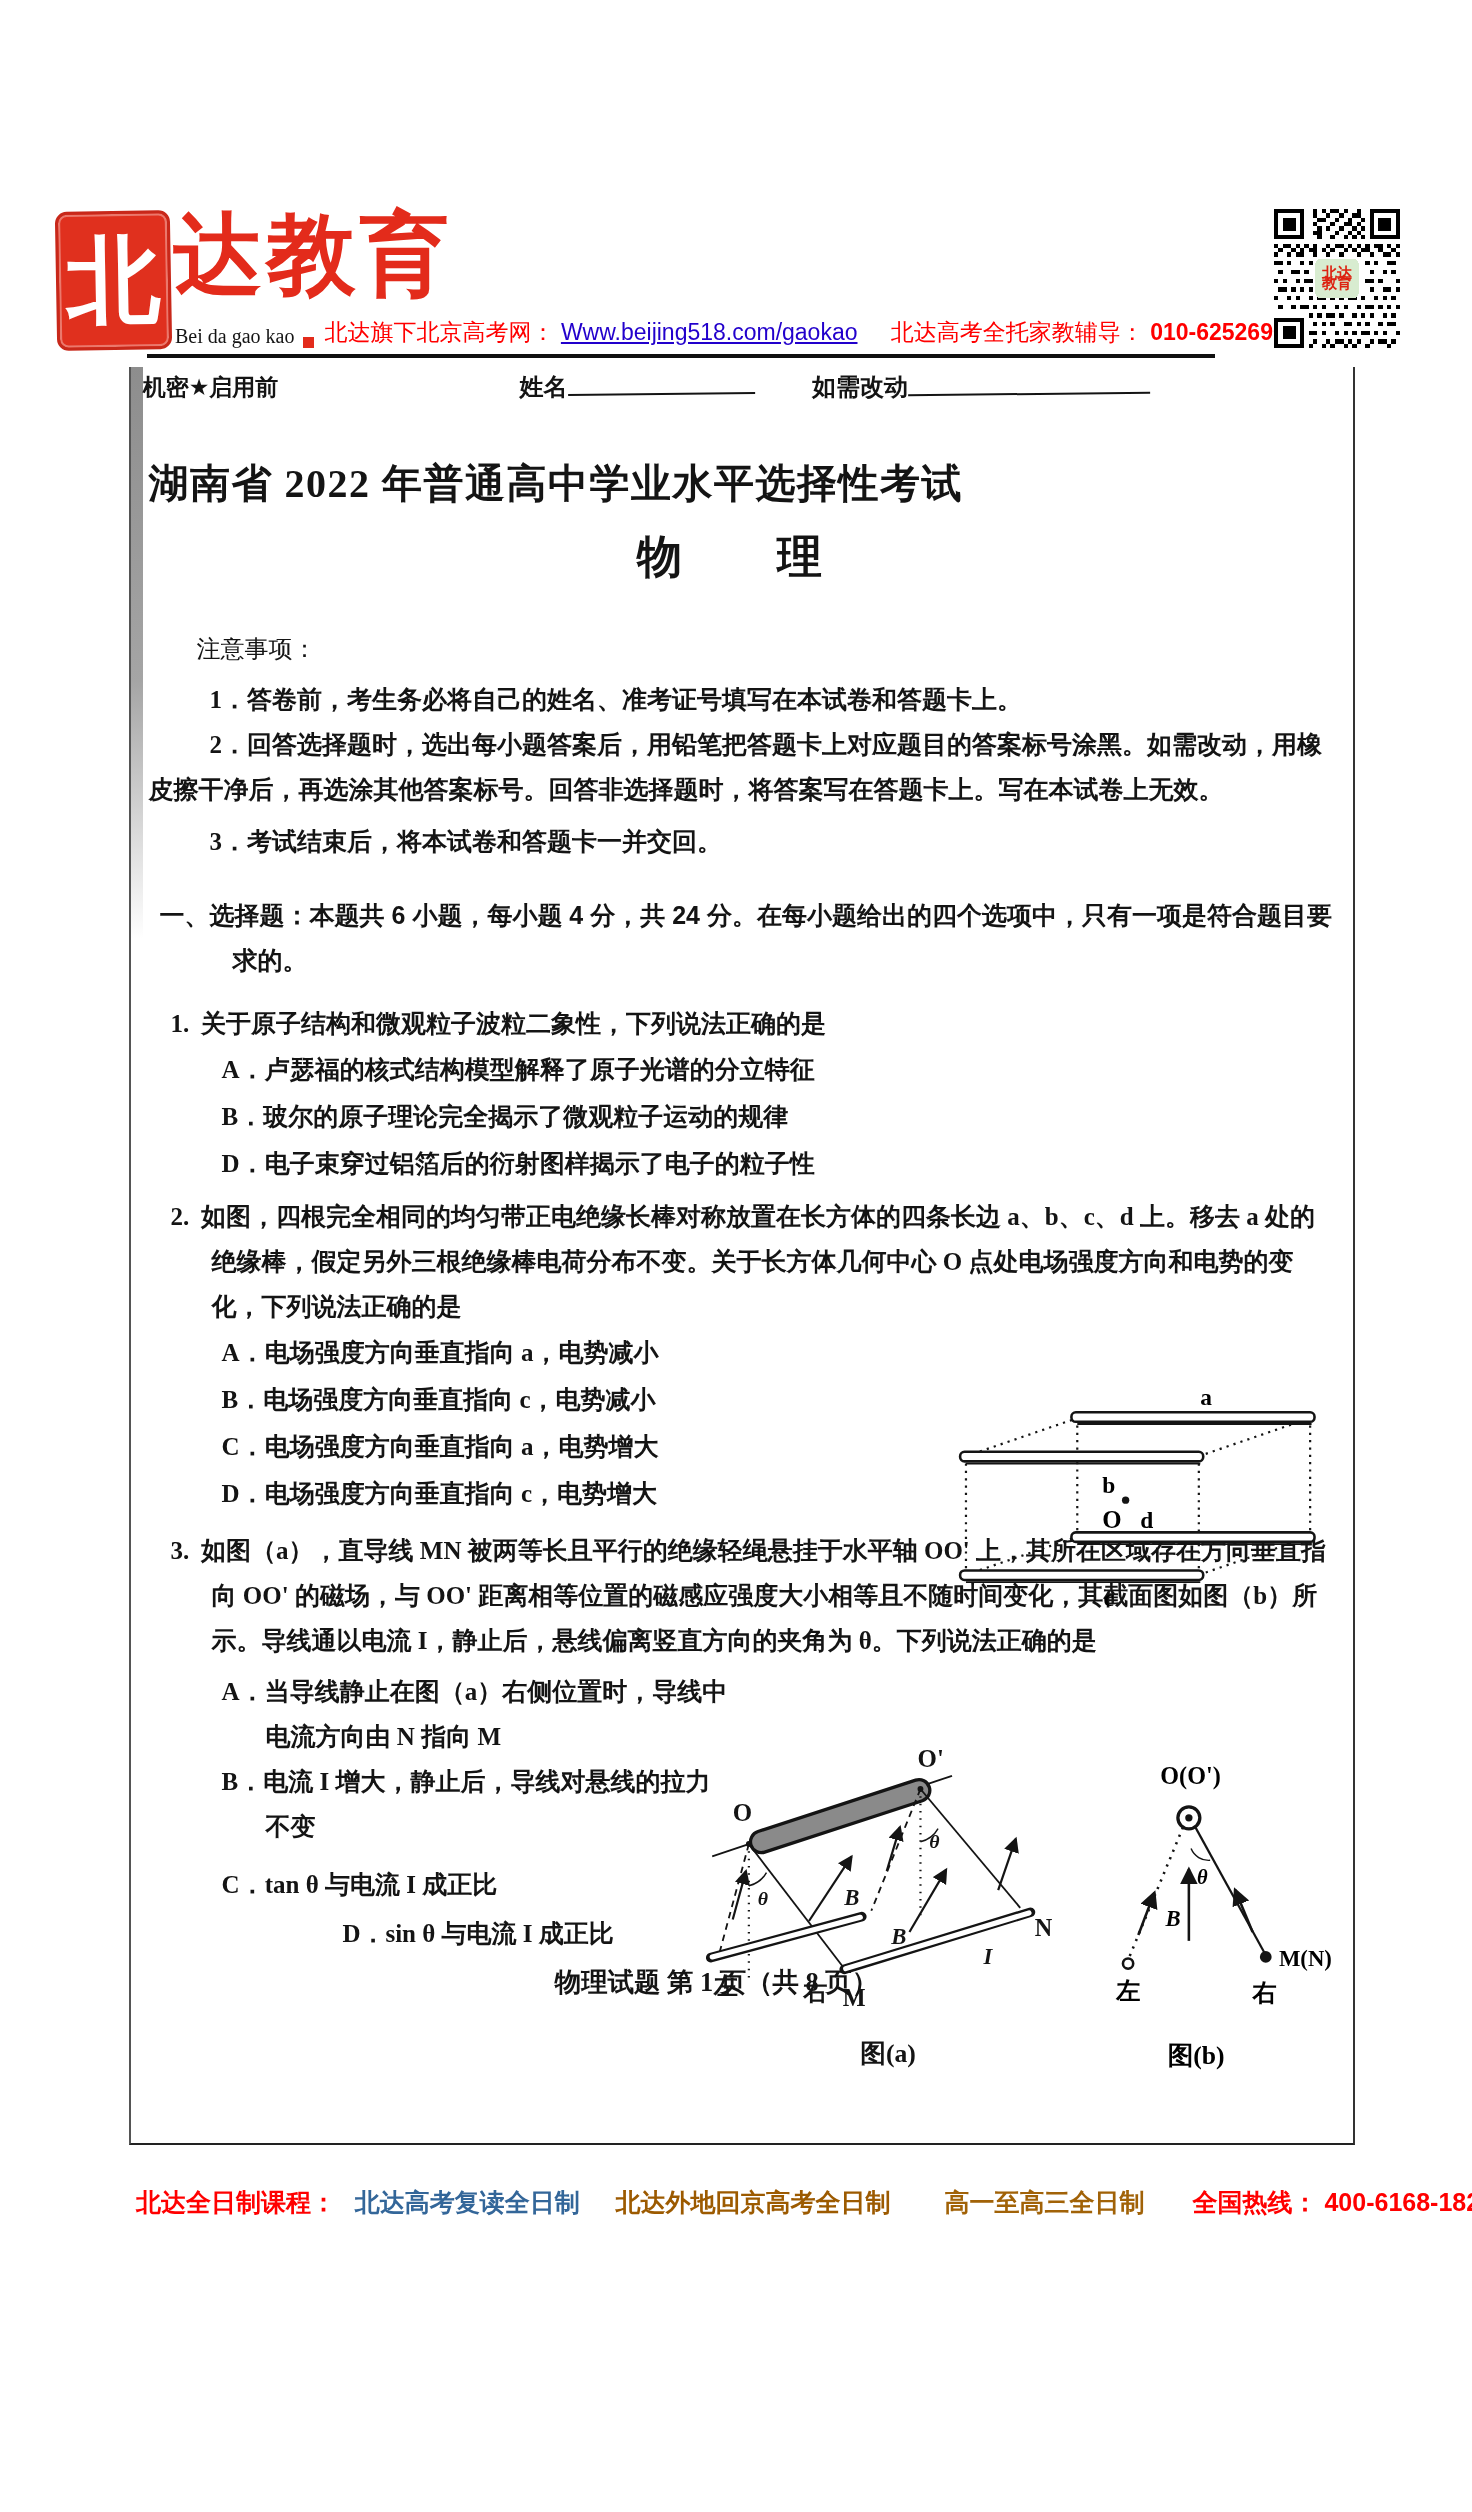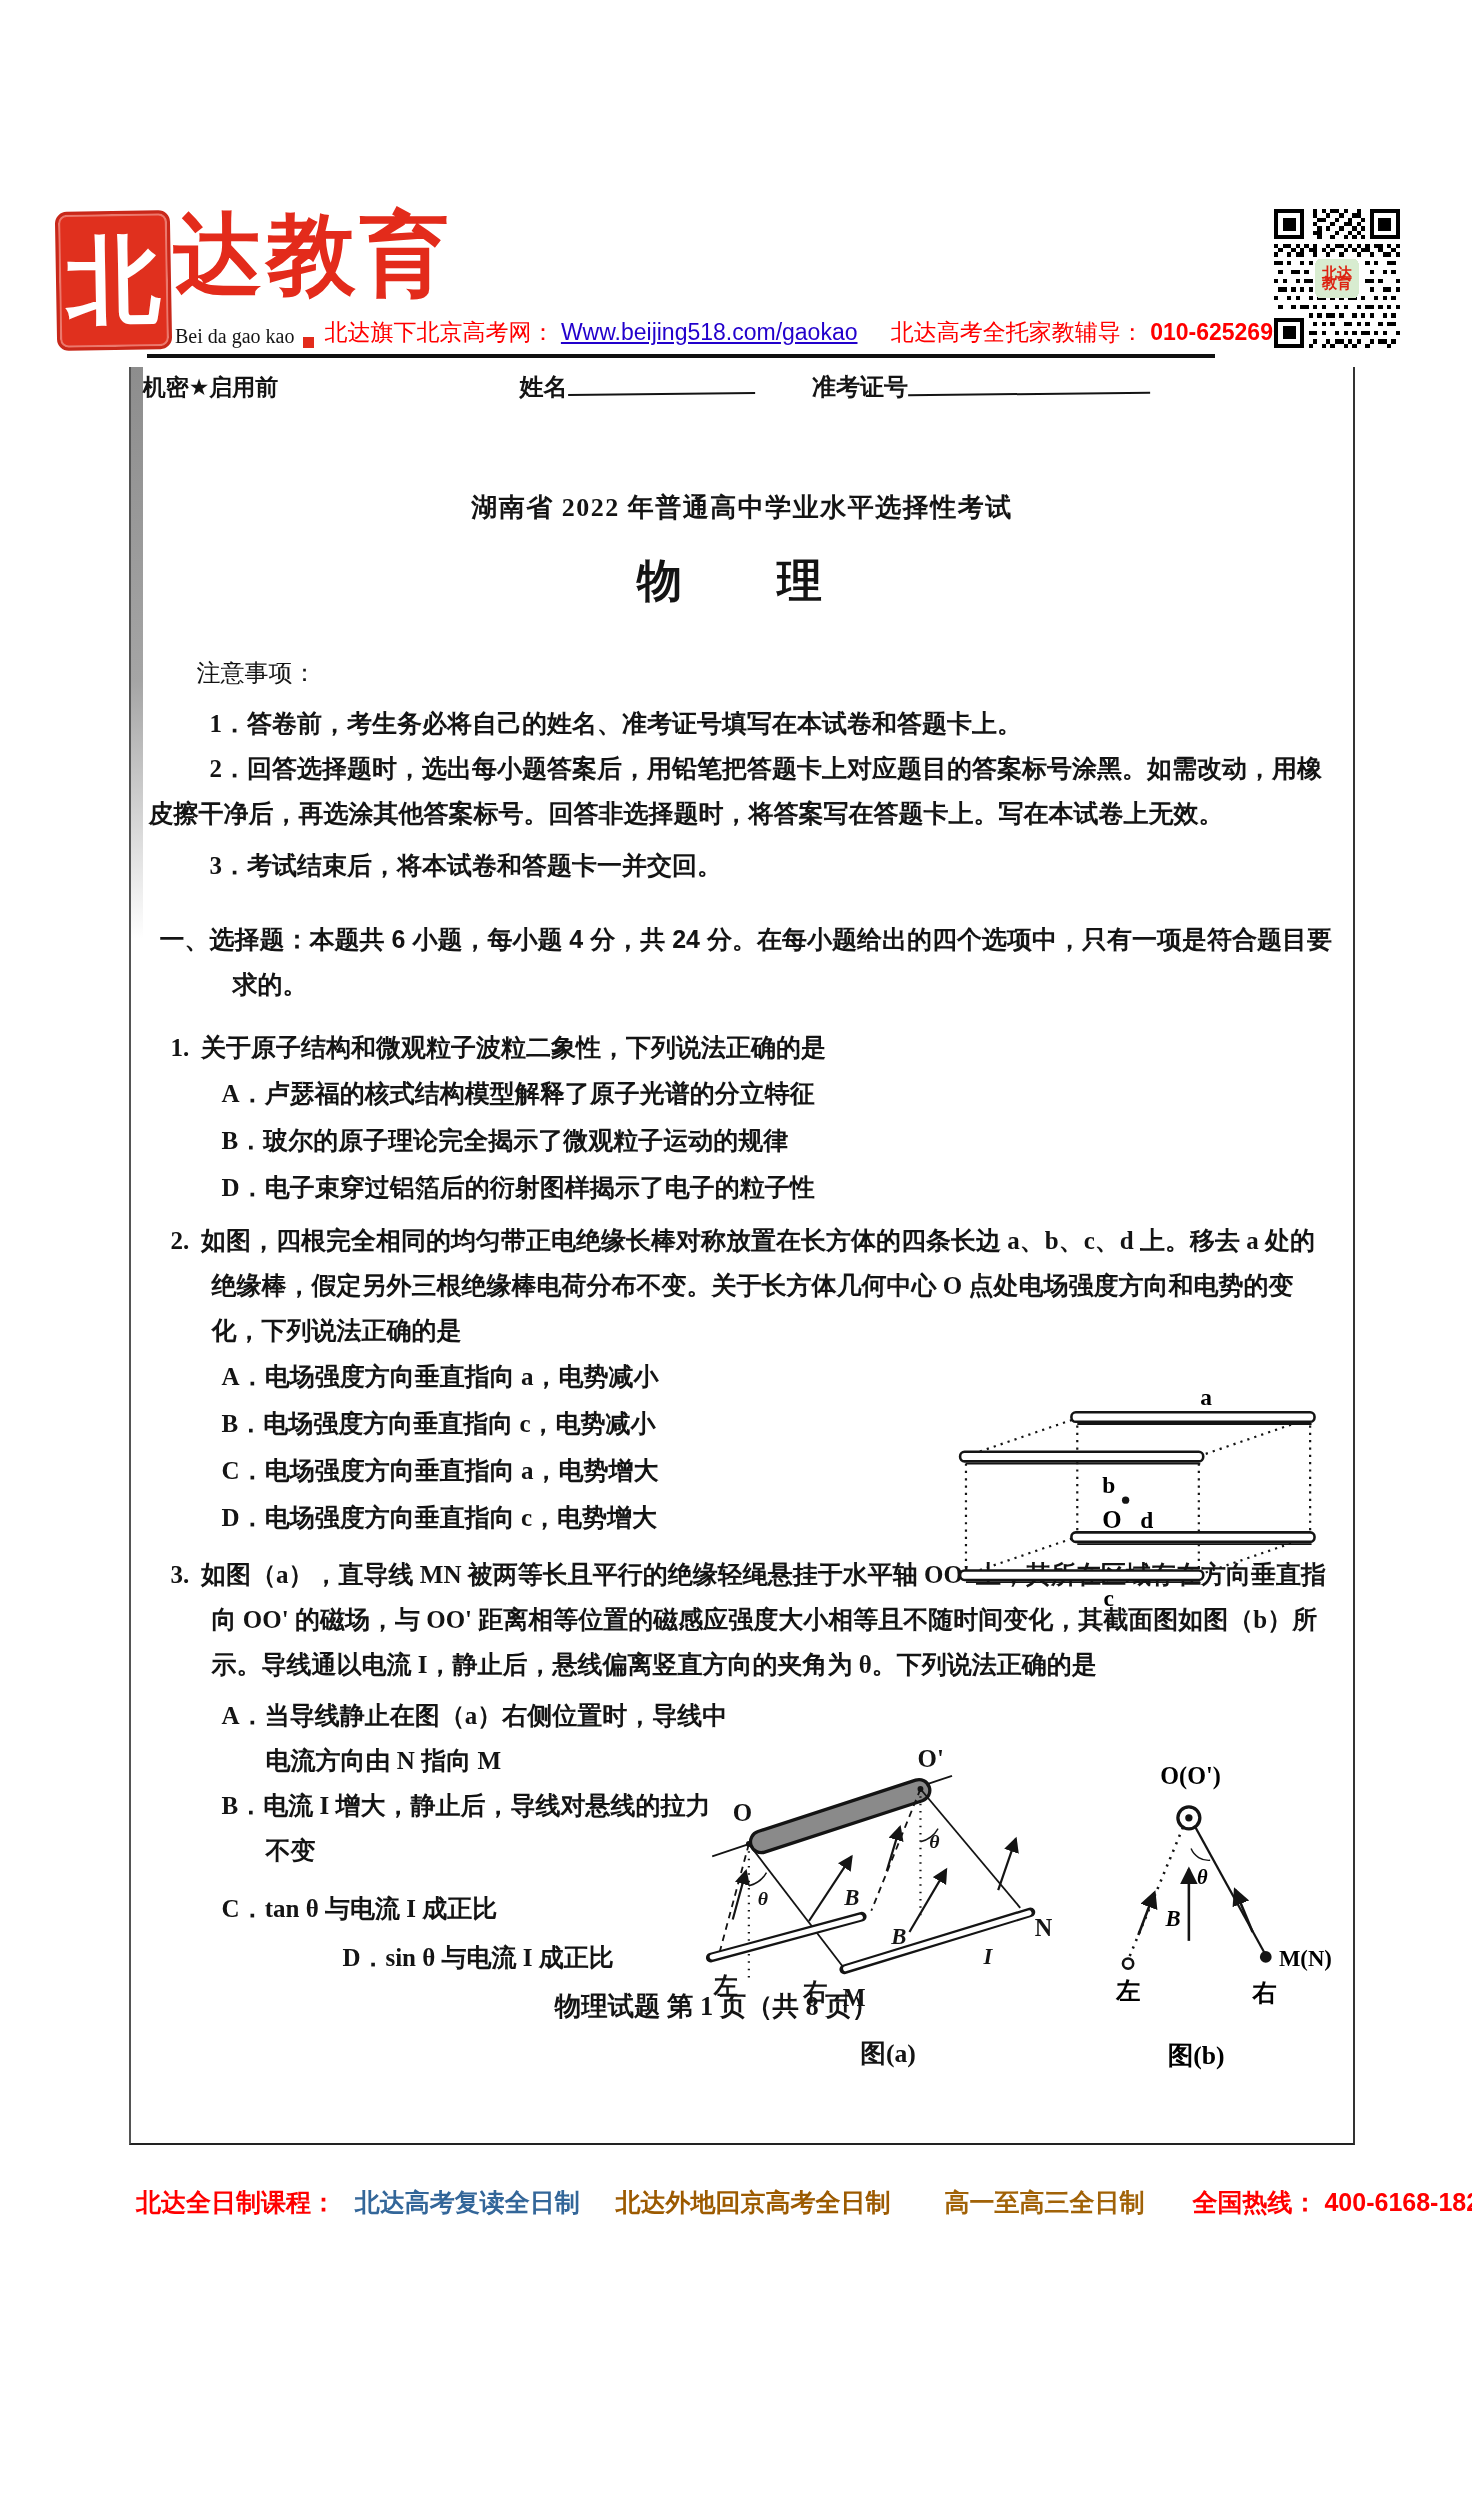--- a/index.html
+++ b/index.html
@@ -37,21 +37,21 @@
   .name-row{position:relative;height:35px;white-space:nowrap;}
   .secrecy{font-family:"Liberation Sans","DejaVu Sans",sans-serif;font-weight:bold;font-size:23px;margin-left:-5.9px;}
   .nr-label{font-size:24px;}
   .blank{display:inline-block;border-bottom:2.9px solid #141414;height:22px;vertical-align:baseline;
          transform:rotate(-0.6deg);}
   .nm{margin-left:235px;}
   .b1{width:187px;}
   .b2{width:242px;}
   .g1{display:inline-block;width:45px;}
 
-  .title{margin-top:80px;text-align:center;font-size:26px;font-weight:bold;letter-spacing:1.5px;line-height:44px;}
+  .title{margin-top:56px;font-size:40px;font-weight:bold;letter-spacing:1.5px;line-height:44px;}
   .subject{margin-top:22px;text-align:center;font-size:45px;font-weight:bold;letter-spacing:25px;line-height:59px;}
   .notes-title{margin-top:43px;font-family:"Liberation Sans","DejaVu Sans",sans-serif;font-weight:normal;
                font-size:24px;line-height:38px;margin-left:48px;}
   .note{line-height:45px;text-indent:61px;}
   .n1{margin-top:8.8px;} .n3{margin-top:7.3px;}
   .section{margin-top:29px;font-family:"Liberation Sans","DejaVu Sans",sans-serif;font-weight:bold;
            line-height:45px;padding-left:84px;text-indent:-73px;}
   .qstem{padding-left:63px;text-indent:-41px;line-height:45px;}
   .q1s{margin-top:17.6px;} .q2s{margin-top:7.3px;} .q3s{margin-top:10.3px;}
   .qnum{margin-right:11.7px;}
@@ -120,21 +120,21 @@
     </div>
   </div>
 
   <div class="paper">
     <div class="smudge"></div>
 
     <div class="name-row">
       <span class="secrecy">机密★启用前</span>
       <span class="nr-label nm">姓名</span><span class="blank b1"></span>
       <span class="g1"></span>
-      <span class="nr-label">准考证号</span><span class="blank b2"></span>
+      <span class="nr-label">如需改动</span><span class="blank b2"></span>
     </div>
 
     <div class="title">湖南省 2022 年普通高中学业水平选择性考试</div>
     <div class="subject">物　理</div>
 
     <div class="notes-title">注意事项：</div>
     <div class="note n1">1．答卷前，考生务必将自己的姓名、准考证号填写在本试卷和答题卡上。</div>
     <div class="note">2．回答选择题时，选出每小题答案后，用铅笔把答题卡上对应题目的答案标号涂黑。如需改动，用橡皮擦干净后，再选涂其他答案标号。回答非选择题时，将答案写在答题卡上。写在本试卷上无效。</div>
     <div class="note n3">3．考试结束后，将本试卷和答题卡一并交回。</div>
 

